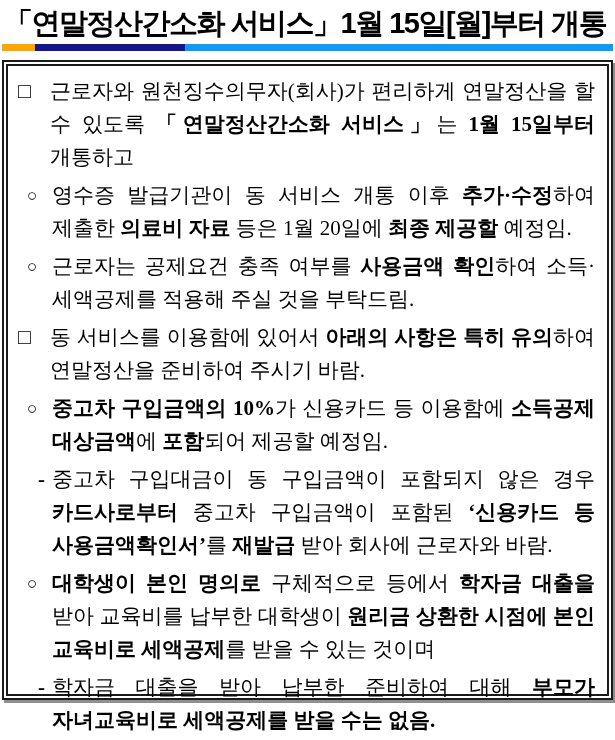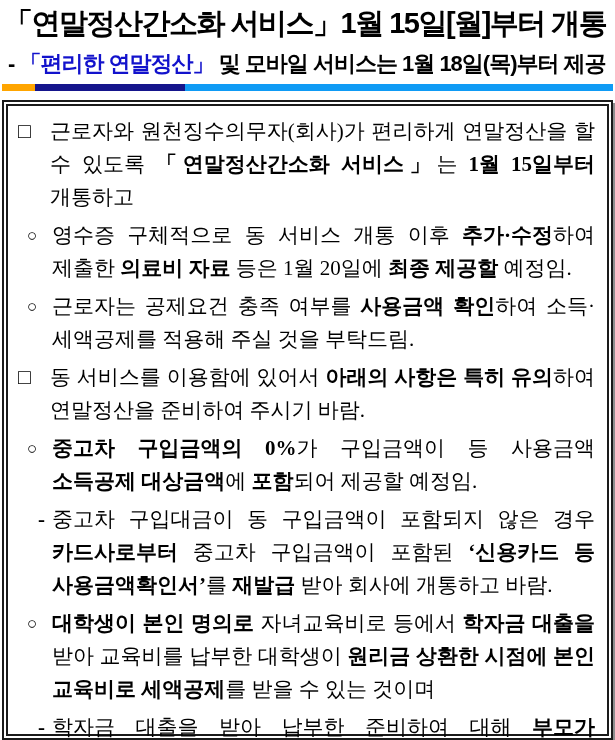--- a/index.html
+++ b/index.html
@@ -70,36 +70,33 @@
   .level-2 .bullet { left: 22px; font-size: 21px; font-weight: 700; }
   .bold { font-weight: 700; margin-top: 22px; }
 </style>
 </head>
 <body>
 
 <div class="page">
 
   <h1 class="title">「연말정산간소화 서비스」1월 15일[월]부터 개통</h1>
 
-  <div class="subtitle">
-    <span>- </span><span class="blue">「편리한 연말정산」</span><span> 및 모바일 서비스는 1월 18일(목)부터 제공</span>
-  </div>
 
   <div class="bar">
     <span class="seg seg-orange"></span>
     <span class="seg seg-navy"></span>
     <span class="seg seg-blue"></span>
   </div>
 
   <div class="notice-box">
     <div id="paragraphs">
         <p class="para level-0"><span class="bullet">□</span><span>근로자와 원천징수의무자(회사)가 편리하게 연말정산을 할 수 있도록 </span><span class="bold">「연말정산간소화 서비스」</span><span>는 </span><span class="bold">1월 15일부터</span><span> 개통하고</span></p>
-        <p class="para level-1"><span class="bullet">○</span><span>영수증 구체적으로 동 서비스 개통 이후 </span><span class="bold">추가·수정</span><span>하여 제출한 </span><span class="bold">의료비 자료</span><span> 등은 1월 20일에 </span><span class="bold">최종 제공할</span><span> 예정임.</span></p>
+        <p class="para level-1"><span class="bullet">○</span><span>영수증 발급기관이 동 서비스 개통 이후 </span><span class="bold">추가·수정</span><span>하여 제출한 </span><span class="bold">의료비 자료</span><span> 등은 1월 20일에 </span><span class="bold">최종 제공할</span><span> 예정임.</span></p>
         <p class="para level-1"><span class="bullet">○</span><span>근로자는 공제요건 충족 여부를 </span><span class="bold">사용금액 확인</span><span>하여 소득·세액공제를 적용해 주실 것을 부탁드림.</span></p>
         <p class="para level-0"><span class="bullet">□</span><span>동 서비스를 이용함에 있어서 </span><span class="bold">아래의 사항은 특히 유의</span><span>하여 연말정산을 준비하여 주시기 바람.</span></p>
-        <p class="para level-1"><span class="bullet">○</span><span class="bold">중고차 구입금액의 0%</span><span>가 구입금액이 등 사용금액 </span><span class="bold">소득공제 대상금액</span><span>에 </span><span class="bold">포함</span><span>되어 제공할 예정임.</span></p>
-        <p class="para level-2"><span class="bullet">-</span><span>중고차 구입대금이 동 구입금액이 포함되지 않은 경우 </span><span class="bold">카드사로부터</span><span> 중고차 구입금액이 포함된 </span><span class="bold">‘신용카드 등 사용금액확인서’</span><span>를 </span><span class="bold">재발급</span><span> 받아 회사에 개통하고 바람.</span></p>
-        <p class="para level-1"><span class="bullet">○</span><span class="bold">대학생이 본인 명의로</span><span> 자녀교육비로 등에서 </span><span class="bold">학자금 대출을</span><span> 받아 교육비를 납부한 대학생이 </span><span class="bold">원리금 상환한 시점에 본인 교육비로 세액공제</span><span>를 받을 수 있는 것이며</span></p>
+        <p class="para level-1"><span class="bullet">○</span><span class="bold">중고차 구입금액의 10%</span><span>가 신용카드 등 이용함에 </span><span class="bold">소득공제 대상금액</span><span>에 </span><span class="bold">포함</span><span>되어 제공할 예정임.</span></p>
+        <p class="para level-2"><span class="bullet">-</span><span>중고차 구입대금이 동 구입금액이 포함되지 않은 경우 </span><span class="bold">카드사로부터</span><span> 중고차 구입금액이 포함된 </span><span class="bold">‘신용카드 등 사용금액확인서’</span><span>를 </span><span class="bold">재발급</span><span> 받아 회사에 근로자와 바람.</span></p>
+        <p class="para level-1"><span class="bullet">○</span><span class="bold">대학생이 본인 명의로</span><span> 구체적으로 등에서 </span><span class="bold">학자금 대출을</span><span> 받아 교육비를 납부한 대학생이 </span><span class="bold">원리금 상환한 시점에 본인 교육비로 세액공제</span><span>를 받을 수 있는 것이며</span></p>
         <p class="para level-2"><span class="bullet">-</span><span>학자금 대출을 받아 납부한 준비하여 대해 </span><span class="bold">부모가 자녀교육비로 세액공제를 받을 수는 없음.</span></p>
       </div>
   </div>
 
 </div>
 
 </body></html>

